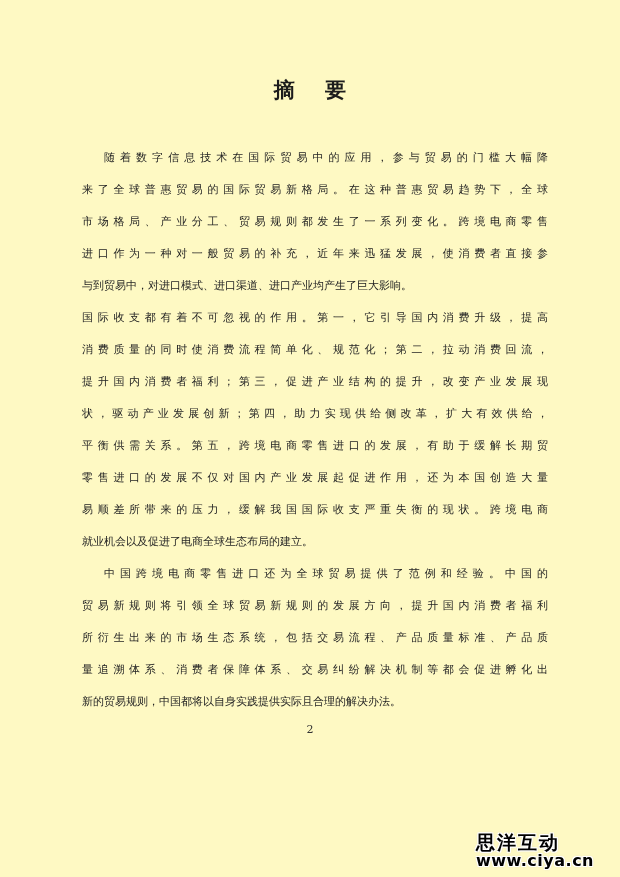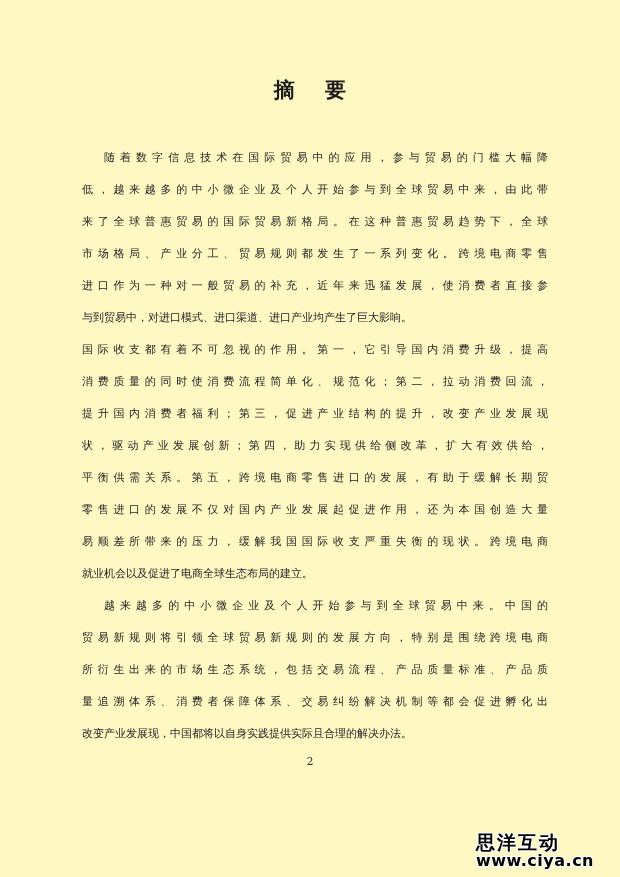--- a/index.html
+++ b/index.html
@@ -83,38 +83,37 @@
 </style>
 </head>
 <body>
 
 <div class="page">
 
   <h1 class="doc-title">摘　要</h1>
 
   <div class="abstract-body">
       <div class="text-line para-first">随着数字信息技术在国际贸易中的应用，参与贸易的门槛大幅降</div>
-      <div class="text-line">低，越来越多的中小微企业及个人开始参与到全球贸易中来，由此带</div>
       <div class="text-line">来了全球普惠贸易的国际贸易新格局。在这种普惠贸易趋势下，全球</div>
       <div class="text-line">市场格局、产业分工、贸易规则都发生了一系列变化。跨境电商零售</div>
       <div class="text-line">进口作为一种对一般贸易的补充，近年来迅猛发展，使消费者直接参</div>
       <div class="text-line para-end">与到贸易中，对进口模式、进口渠道、进口产业均产生了巨大影响。</div>
       <div class="text-line">国际收支都有着不可忽视的作用。第一，它引导国内消费升级，提高</div>
       <div class="text-line">消费质量的同时使消费流程简单化、规范化；第二，拉动消费回流，</div>
       <div class="text-line">提升国内消费者福利；第三，促进产业结构的提升，改变产业发展现</div>
       <div class="text-line">状，驱动产业发展创新；第四，助力实现供给侧改革，扩大有效供给，</div>
       <div class="text-line">平衡供需关系。第五，跨境电商零售进口的发展，有助于缓解长期贸</div>
       <div class="text-line">零售进口的发展不仅对国内产业发展起促进作用，还为本国创造大量</div>
       <div class="text-line">易顺差所带来的压力，缓解我国国际收支严重失衡的现状。跨境电商</div>
       <div class="text-line para-end">就业机会以及促进了电商全球生态布局的建立。</div>
-      <div class="text-line para-first">越来越多的中小微企业及个人开始参与到全球贸易中来。中国的</div>
-      <div class="text-line">贸易新规则将引领全球贸易新规则的发展方向，特别是围绕跨境电商</div>
+      <div class="text-line para-first">中国跨境电商零售进口还为全球贸易提供了范例和经验。中国的</div>
+      <div class="text-line">贸易新规则将引领全球贸易新规则的发展方向，提升国内消费者福利</div>
       <div class="text-line">所衍生出来的市场生态系统，包括交易流程、产品质量标准、产品质</div>
       <div class="text-line">量追溯体系、消费者保障体系、交易纠纷解决机制等都会促进孵化出</div>
-      <div class="text-line para-end">改变产业发展现，中国都将以自身实践提供实际且合理的解决办法。</div>
+      <div class="text-line para-end">新的贸易规则，中国都将以自身实践提供实际且合理的解决办法。</div>
     </div>
 
   <div class="page-number">2</div>
 
   <div class="watermark">
     <div class="brand">思洋互动</div>
     <div class="url">www.ciya.cn</div>
   </div>
 
 </div>

